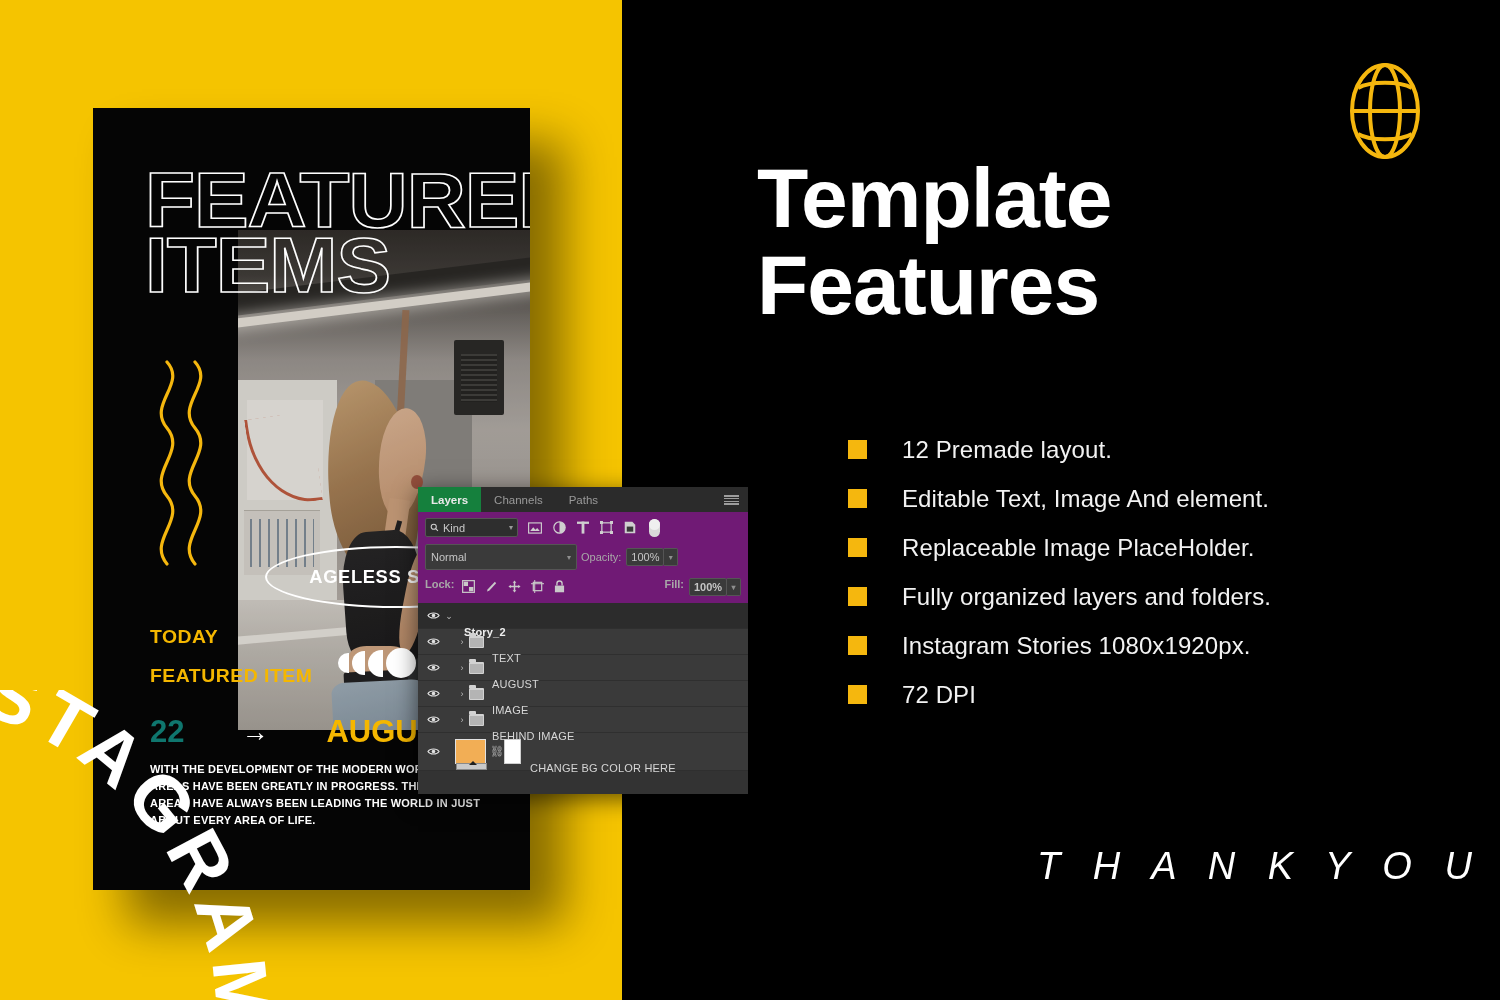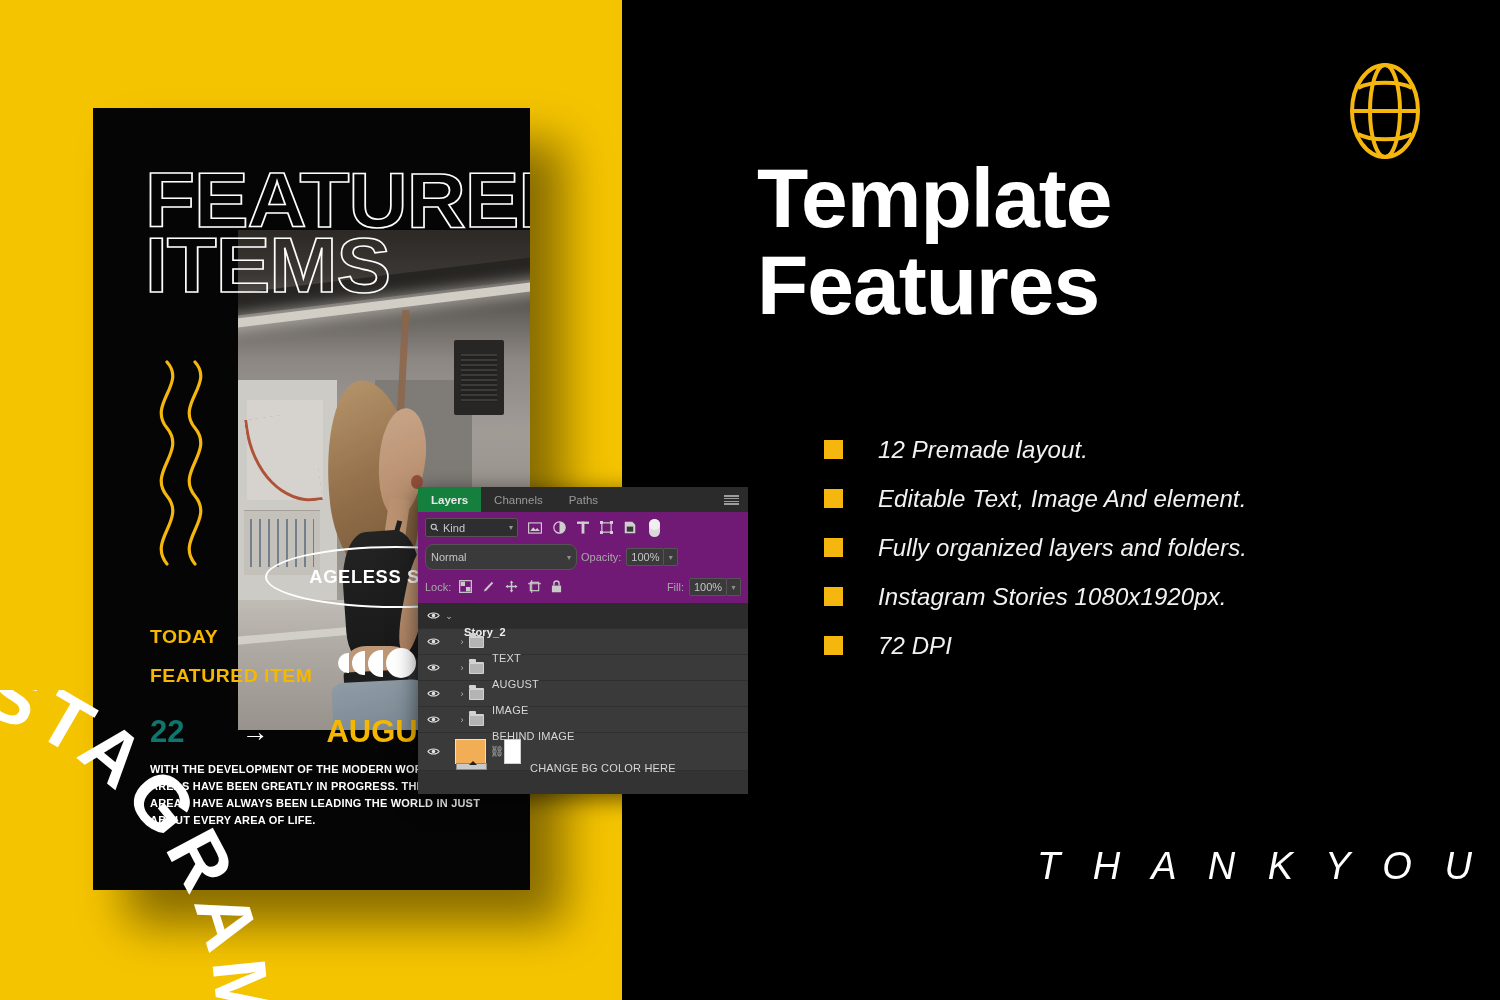--- a/index.html
+++ b/index.html
@@ -158,32 +158,32 @@
   .ps-kind .lbl { color:#c9c9c9; font-size:11px; }
   .ps-kind .caret { margin-left:auto; color:#9a9a9a; font-size:8px; }
   .ps-filters { display:flex; align-items:center; gap:11px; margin-left:10px; }
   .ps-fi { color:#c9c9c9; display:flex; align-items:center; justify-content:center; }
   .ps-toggle { width:11px; height:18px; border-radius:6px; background:#d9d9d9; margin-left:2px;
      position:relative; }
   .ps-toggle::after{ content:""; position:absolute; left:0; top:0; width:11px; height:11px;
      border-radius:50%; background:#efefef; }
 
   .ps-row2 { display:flex; align-items:center; margin-top:7px; }
-  .ps-blend { width:152px; height:18px; background:#3a3a3a; border:1px solid #555; border-radius:8px;
+  .ps-blend { width:152px; height:18px; background:#3a3a3a; border:1px solid #555; border-radius:2px;
      display:flex; align-items:center; padding:12px 5px; color:#c5c5c5; font-size:11px; }
   .ps-blend .caret { margin-left:auto; color:#8f8f8f; font-size:8px; }
   .ps-lbl { margin-left:4px; color:#a8a8a8; font-size:11px; }
   .ps-num { margin-left:5px; width:38px; height:18px; background:#3a3a3a; border:1px solid #555;
      border-radius:2px; display:flex; align-items:center; justify-content:center;
      color:#c5c5c5; font-size:11px; }
   .ps-numcaret { width:14px; height:18px; background:#3a3a3a; border:1px solid #555;
      border-left:none; border-radius:0 2px 2px 0; display:flex; align-items:center;
      justify-content:center; color:#8f8f8f; font-size:8px; }
 
-  .ps-row3 { display:flex; align-items:center; margin-top:8px; padding-bottom:7px; }
+  .ps-row3 { display:flex; margin-top:8px; padding-bottom:7px;font-weight:bold; }
   .ps-lockw { display:flex; align-items:center; gap:10px; margin-left:8px; }
 
   .ps-layers { background:#383838; }
   .ps-layer { display:flex; align-items:center; height:26px; border-bottom:1px solid #2f2f2f;
      padding-left:7px; background:#3a3a3a; }
   .ps-layer.sel { background:#2c2c2c; }
   .ps-eye { width:17px; display:flex; align-items:center; justify-content:center; }
   .ps-disc { width:14px; display:flex; align-items:center; justify-content:center;
      color:#bdbdbd; font-size:9px; }
   .ps-folder { width:15px; height:12px; background:#d2d2d2; border-radius:1px; margin-right:8px;
@@ -203,21 +203,21 @@
      border-left:4px solid transparent; border-right:4px solid transparent;
      border-bottom:4px solid #1f1f1f; }
   .ps-link { width:11px; color:#bdbdbd; font-size:11px; text-align:center; }
   .ps-mask { width:17px; height:25px; background:#ffffff; border:1px solid #cfcfcf; margin:0 9px 0 3px; }
   .ps-layer.tall { height:38px; }
 
   
   .globe { position:absolute; left:1343px; top:62px; z-index:5; }
   .title { position:absolute; left:757px; top:155px; z-index:5; color:#ffffff;
      font-weight:700; font-size:84px; line-height:1.03; letter-spacing:-1px; }
-  .features { position:absolute; left:824px; top:425px; z-index:5;font-style:italic; }
+  .features { position:absolute; left:848px; top:425px; z-index:5; }
   .feat { display:flex; align-items:center; height:49px; }
   .bullet { width:19px; height:19px; background:#F5B70E; margin-right:35px; flex:none; }
   .feat-txt { color:#f2f2f2; font-size:24px; letter-spacing:.1px; }
   .thanks { position:absolute; left:1037px; top:845px; z-index:5; color:#ffffff;
      font-size:38px; font-style:italic; letter-spacing:11px; font-weight:400; }
 </style>
 </head>
 <body>
 
 <div id="stage">
@@ -525,20 +525,24 @@
     <div class="feat">
       <span class="bullet"></span>
       <span class="feat-txt">12 Premade layout.</span>
     </div>
     <div class="feat">
       <span class="bullet"></span>
       <span class="feat-txt">Editable Text, Image And element.</span>
     </div>
     <div class="feat">
       <span class="bullet"></span>
+      <span class="feat-txt">Replaceable Image PlaceHolder.</span>
+    </div>
+    <div class="feat">
+      <span class="bullet"></span>
       <span class="feat-txt">Fully organized layers and folders.</span>
     </div>
     <div class="feat">
       <span class="bullet"></span>
       <span class="feat-txt">Instagram Stories 1080x1920px.</span>
     </div>
     <div class="feat">
       <span class="bullet"></span>
       <span class="feat-txt">72 DPI</span>
     </div>

